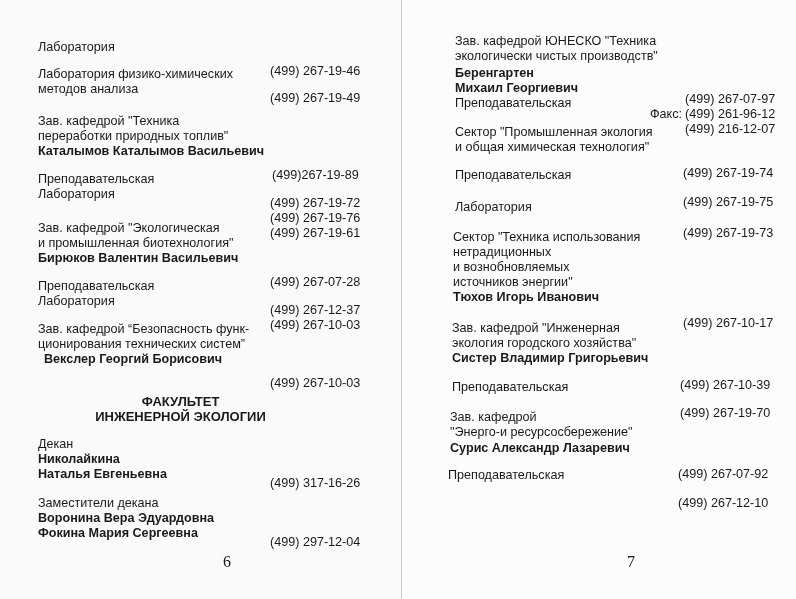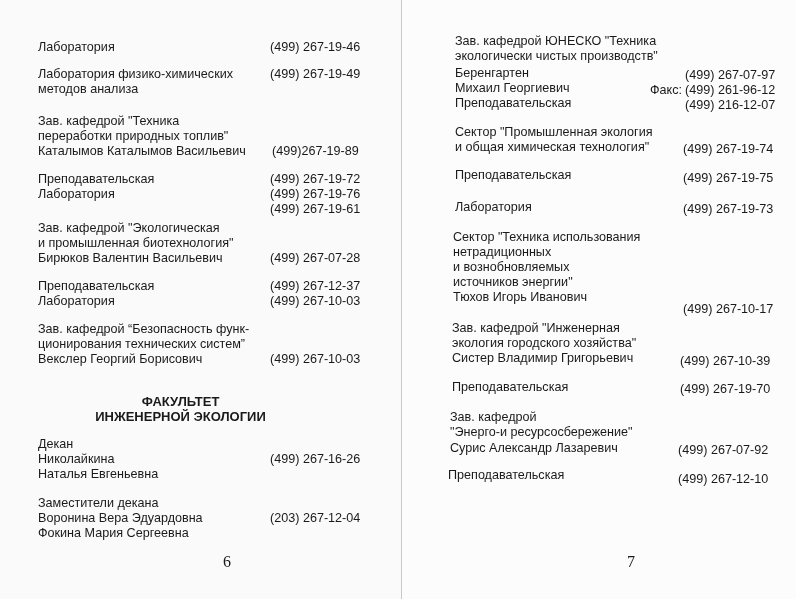--- a/index.html
+++ b/index.html
@@ -5,22 +5,22 @@
   html, body { margin:0; padding:0; }
   body {
     width:796px; height:599px; background:#fbfbfb; position:relative; overflow:hidden;
     font-family:"Liberation Sans", sans-serif; color:#1a1a1a; font-size:12.6px; line-height:15px;
   }
   .page { position:absolute; top:0; height:599px; }
   .page-left { left:0; width:401px; background:#fafafa; }
   .page-right { left:401px; width:395px; background:#fcfcfc; }
   .fold { position:absolute; left:401px; top:0; width:1px; height:599px; background:#c8c8c8; }
   .line { position:absolute; white-space:nowrap; }
-  .b { font-weight:normal; }
-  .ph { position:absolute; white-space:nowrap; }
+  .b { font-weight:bold; }
+  .ph { position:absolute; white-space:nowrap;margin-top:24px; }
   .heading { position:absolute; width:401px; text-align:center; font-weight:bold; font-size:13px; line-height:16px; }
   .pagenum { position:absolute; font-family:"Liberation Serif", serif; font-size:16px; }
 </style>
 </head>
 <body>
 
 <div class="page page-left"></div>
 <div class="page page-right"></div>
 <div class="fold"></div>
 
@@ -48,35 +48,35 @@
   <span class="line b" style="left:38px;top:251px">Бирюков Валентин Васильевич</span>
   <span class="ph" style="left:270px;top:251px">(499) 267-07-28</span>
 
   <span class="line" style="left:38px;top:279px">Преподавательская</span>
   <span class="ph" style="left:270px;top:279px">(499) 267-12-37</span>
   <span class="line" style="left:38px;top:294px">Лаборатория</span>
   <span class="ph" style="left:270px;top:294px">(499) 267-10-03</span>
 
   <span class="line" style="left:38px;top:322px">Зав. кафедрой “Безопасность функ-</span>
   <span class="line" style="left:38px;top:337px">ционирования технических систем”</span>
-  <span class="line b" style="left:38px;top:352px">Векслер Георгий Борисович</span>
+  <span class="line b" style="left:44px;top:352px">Векслер Георгий Борисович</span>
   <span class="ph" style="left:270px;top:352px">(499) 267-10-03</span>
 
   <div class="heading" style="left:-20px;top:394px">ФАКУЛЬТЕТ</div>
   <div class="heading" style="left:-20px;top:409px">ИНЖЕНЕРНОЙ ЭКОЛОГИИ</div>
 
   <span class="line" style="left:38px;top:437px">Декан</span>
   <span class="line b" style="left:38px;top:452px">Николайкина</span>
   <span class="line b" style="left:38px;top:467px">Наталья Евгеньевна</span>
-  <span class="ph" style="left:270px;top:452px">(499) 267-16-26</span>
+  <span class="ph" style="left:270px;top:452px">(499) 317-16-26</span>
 
   <span class="line" style="left:38px;top:496px">Заместители декана</span>
   <span class="line b" style="left:38px;top:511px">Воронина Вера Эдуардовна</span>
   <span class="line b" style="left:38px;top:526px">Фокина Мария Сергеевна</span>
-  <span class="ph" style="left:270px;top:511px">(203) 267-12-04</span>
+  <span class="ph" style="left:270px;top:511px">(499) 297-12-04</span>
 
   <span class="pagenum" style="left:223px;top:554px">6</span>
 </div>
 
 <div>
   <span class="line" style="left:455px;top:34px">Зав. кафедрой ЮНЕСКО "Техника</span>
   <span class="line" style="left:455px;top:49px">экологически чистых производств"</span>
   <span class="line b" style="left:455px;top:66px">Беренгартен</span>
   <span class="ph" style="left:685px;top:68px">(499) 267-07-97</span>
   <span class="line b" style="left:455px;top:81px">Михаил Георгиевич</span>
@@ -92,21 +92,21 @@
   <span class="line" style="left:455px;top:168px">Преподавательская</span>
   <span class="ph" style="left:683px;top:171px">(499) 267-19-75</span>
   <span class="line" style="left:455px;top:200px">Лаборатория</span>
   <span class="ph" style="left:683px;top:202px">(499) 267-19-73</span>
 
   <span class="line" style="left:453px;top:230px">Сектор "Техника использования</span>
   <span class="line" style="left:453px;top:245px">нетрадиционных</span>
   <span class="line" style="left:453px;top:260px">и вознобновляемых</span>
   <span class="line" style="left:453px;top:275px">источников энергии"</span>
   <span class="line b" style="left:453px;top:290px">Тюхов Игорь Иванович</span>
-  <span class="ph" style="left:683px;top:302px">(499) 267-10-17</span>
+  <span class="ph" style="left:683px;top:292px">(499) 267-10-17</span>
 
   <span class="line" style="left:452px;top:321px">Зав. кафедрой "Инженерная</span>
   <span class="line" style="left:452px;top:336px">экология городского хозяйства"</span>
   <span class="line b" style="left:452px;top:351px">Систер Владимир Григорьевич</span>
   <span class="ph" style="left:680px;top:354px">(499) 267-10-39</span>
   <span class="line" style="left:452px;top:380px">Преподавательская</span>
   <span class="ph" style="left:680px;top:382px">(499) 267-19-70</span>
 
   <span class="line" style="left:450px;top:410px">Зав. кафедрой</span>
   <span class="line" style="left:450px;top:425px">"Энерго-и ресурсосбережение"</span>

